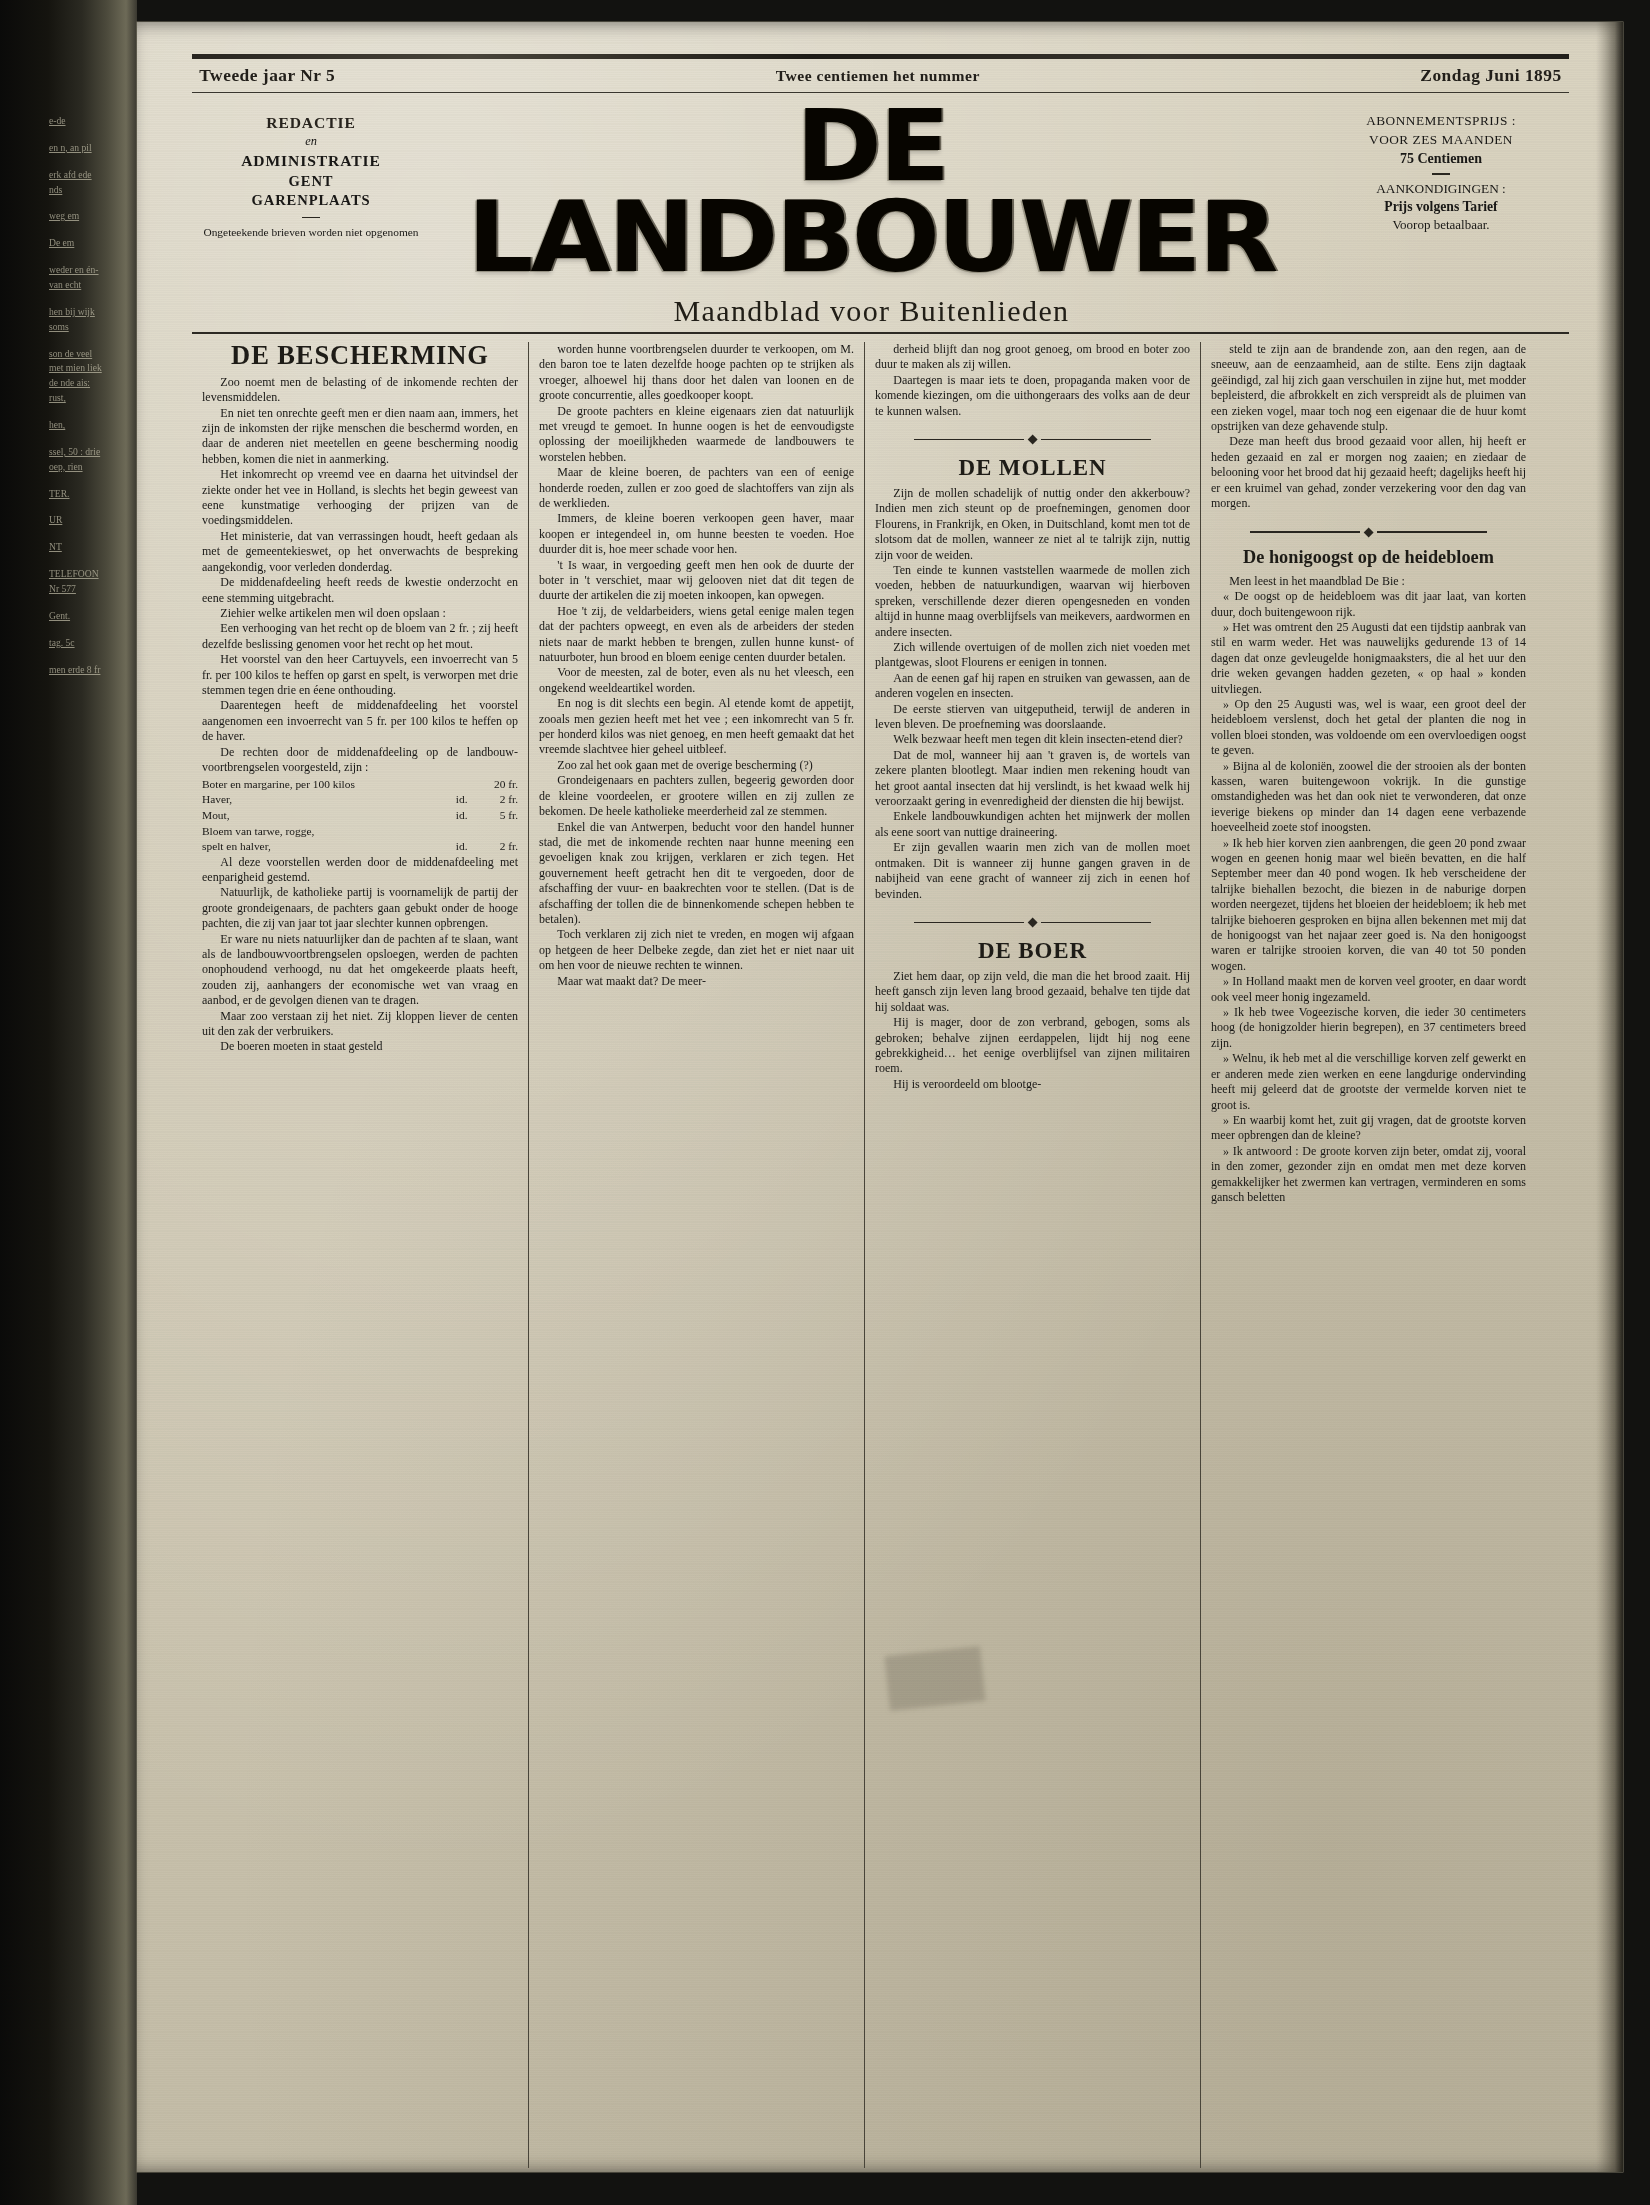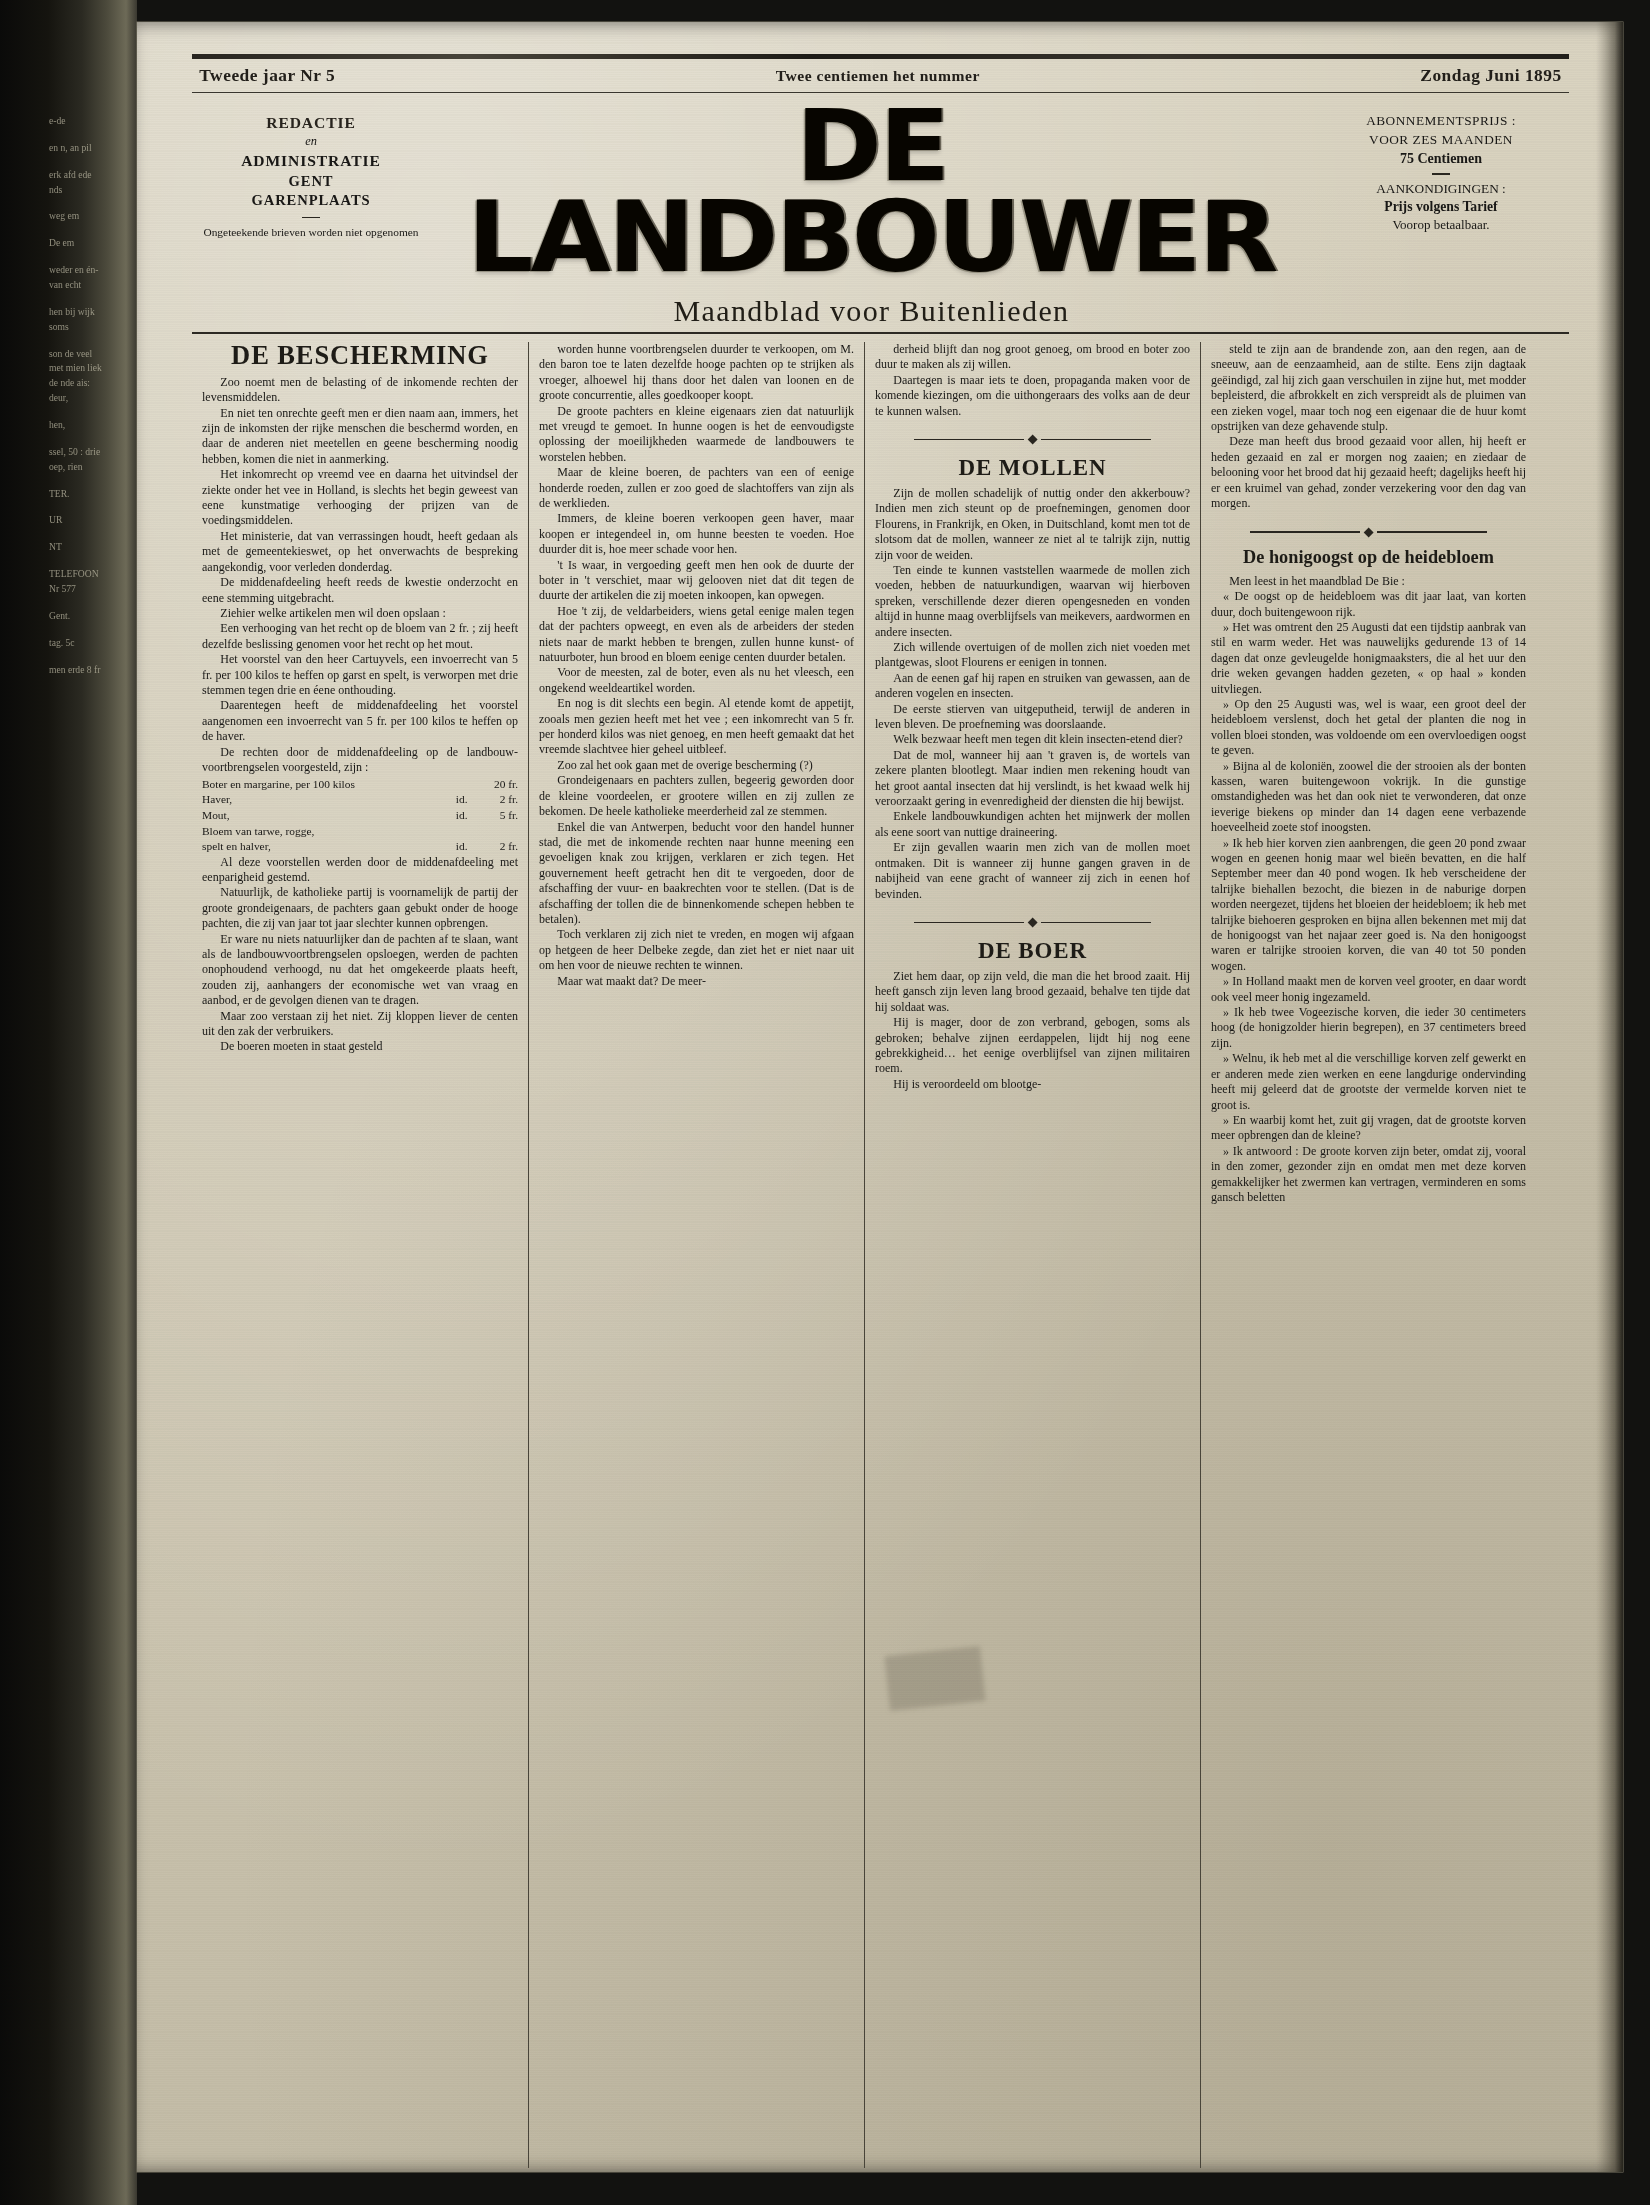--- a/index.html
+++ b/index.html
@@ -19,21 +19,21 @@
   .scan-left-strip {
     position:absolute; left:0; top:0; width:137px; height:100%;
     background:linear-gradient(90deg,#0a0a09 0%,#15140f 35%,#2b2a22 60%,#4c4a3c 78%,#6d6a57 92%,#3a3830 100%);
   }
   .scan-left-text {
     position:absolute; left:49px; top:114px; width:55px; height:1784px;
     color:#b9b5a0; font-size:9.6px; line-height:1.55;
     font-family:"Liberation Serif", serif;
     opacity:.75;
   }
-  .scan-left-text div { margin-bottom:12px; }
+  .scan-left-text div { margin-bottom:12px;text-decoration:underline; }
 
   .paper {
     position:absolute;
     left:137px; top:22px; width:1486px; height:2150px;
     background:#cfc8b4;
     background-image:
       radial-gradient(ellipse at 20% 10%, rgba(255,255,255,.30), rgba(255,255,255,0) 60%),
       radial-gradient(ellipse at 80% 85%, rgba(120,110,85,.22), rgba(0,0,0,0) 65%),
       linear-gradient(180deg,#d8d2c0 0%,#cec7b2 35%,#c9c2ad 70%,#c2bba6 100%);
     box-shadow: -8.2px 0 18.3px rgba(0,0,0,.55) inset, 0 0 0 0.5px #7d7867;
@@ -171,21 +171,21 @@
 <div class="scan">
   <div class="scan-left-strip"></div>
   <div class="scan-left-text" id="bleed">
       <div>e-de</div>
       <div>en n, an pil</div>
       <div>erk afd ede nds</div>
       <div>weg em</div>
       <div>De em</div>
       <div>weder en én- van echt</div>
       <div>hen bij wijk soms</div>
-      <div>son de veel met mien liek de nde ais: deur,</div>
+      <div>son de veel met mien liek de nde ais: rust,</div>
       <div>hen,</div>
       <div>ssel, 50 : drie oep, rien</div>
       <div>TER.</div>
       <div>UR</div>
       <div>NT</div>
       <div>TELEFOON Nr 577</div>
       <div>Gent.</div>
       <div>tag. 5c</div>
       <div>men erde 8 fr</div>
     </div>

